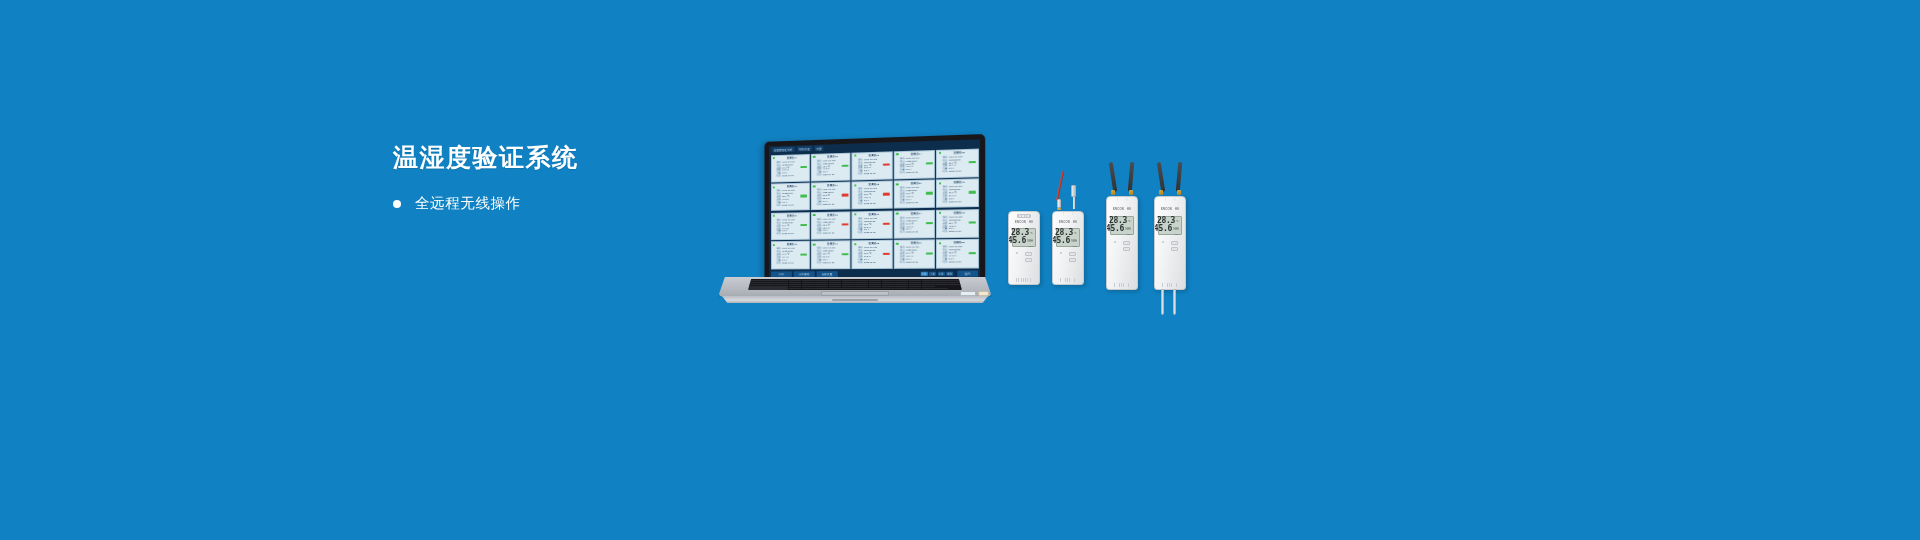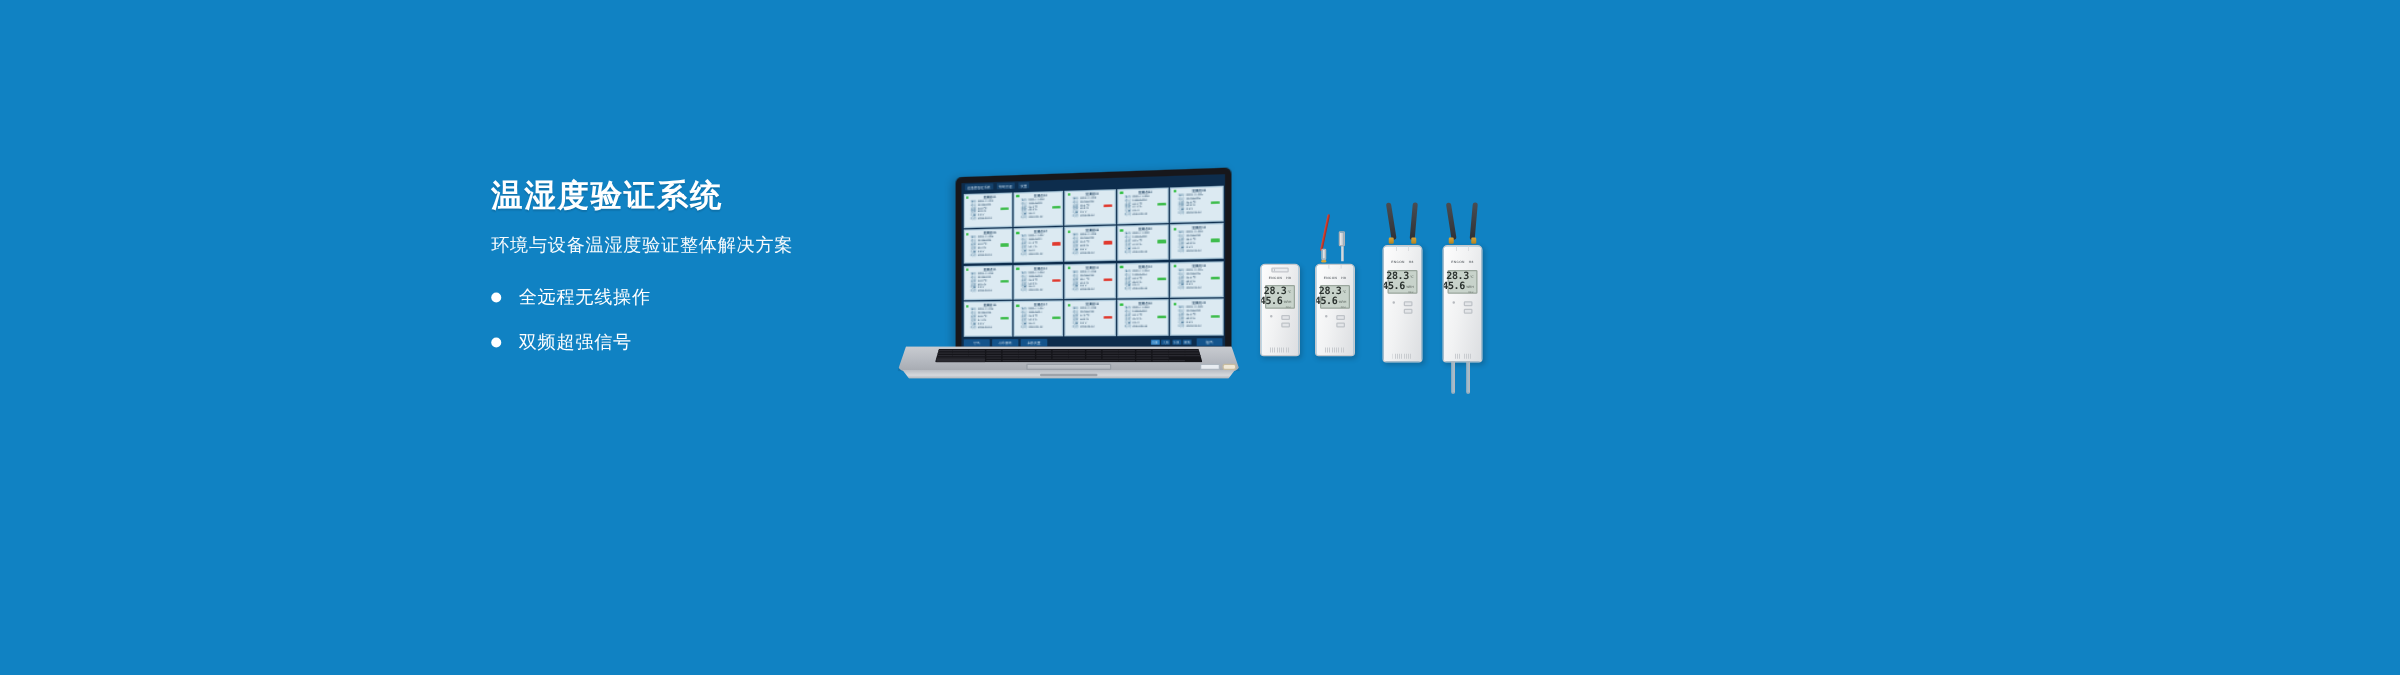--- a/index.html
+++ b/index.html
@@ -252,29 +252,24 @@
     border:.4px solid #b4b8bd;
   }
 </style>
 </head>
 <body>
 
 <div class="banner">
 
   <div class="copy">
     <div class="headline">温湿度验证系统</div>
-    <div class="subtitle">环境与设备温湿度验证整体解决方案</div>
     <div class="bullets">
       <div class="bullet">
         <span class="bullet-dot"></span>
         <span class="bullet-text">全远程无线操作</span>
-      </div>
-      <div class="bullet">
-        <span class="bullet-dot"></span>
-        <span class="bullet-text">双频超强信号</span>
       </div>
     </div>
   </div>
 
   <div class="laptop">
 
     <div class="lid">
       <div class="screen">
 
         <div class="app-toolbar">

